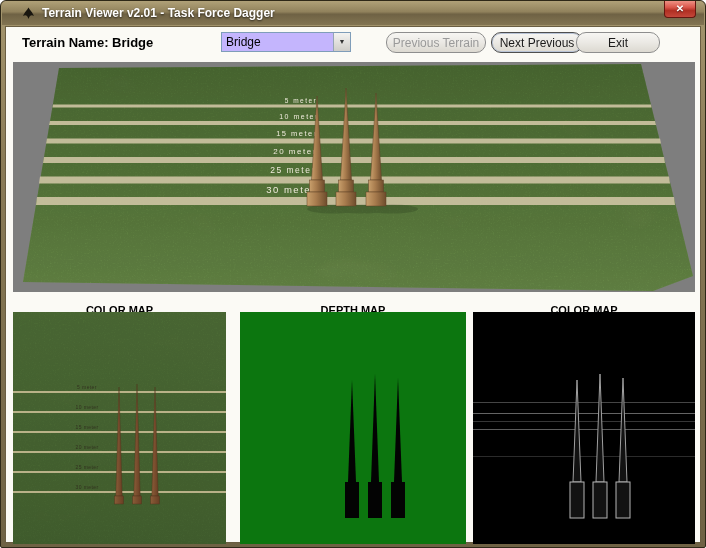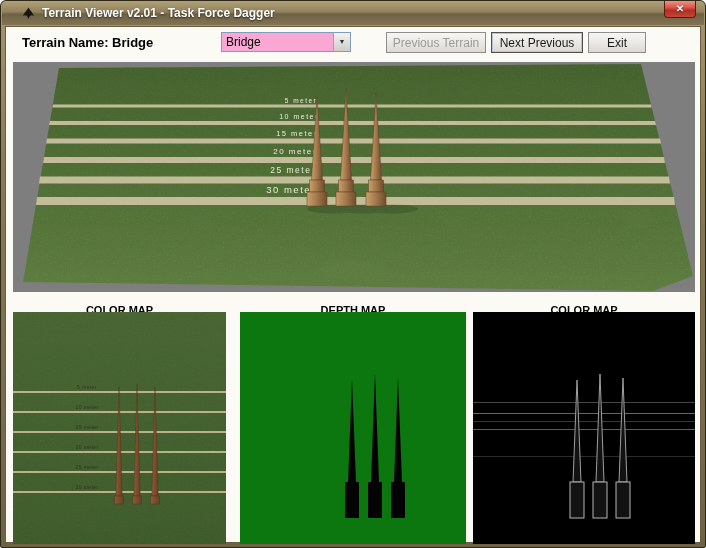--- a/index.html
+++ b/index.html
@@ -33,40 +33,40 @@
 
   .content{
     position:absolute; left:4px; right:4px; top:25px; bottom:4px;
     background:#fbfaf5; border:1px solid #6a5e42;
   }
 
   
   .terrain-label{ position:absolute; left:16px; top:8px; font-size:13px; font-weight:bold; color:#000; }
   .combo{
     position:absolute; left:215px; top:5px; width:130px; height:20px;
-    background:#f9a8d4; border:1px solid #7f9db9; display:flex; align-items:center;
+    background:#c4b5fd; border:1px solid #7f9db9; display:flex; align-items:center;
   }
   .combo .val{ flex:1; font-size:12px; padding-left:4px; color:#000; }
   .combo .drop{
     width:17px; height:18px; border-left:1px solid #96a5b5;
     background:linear-gradient(180deg,#f4f3f1,#cfcdc8);
     font-size:7px; color:#333; text-align:center; line-height:18px; cursor:pointer;
   }
   .btn{
     position:absolute; top:5px; height:21px;
-    border:1px solid #8e8e8e; border-radius:0;
+    border:1px solid #8e8e8e; border-radius:10px;
     background:linear-gradient(180deg,#f7f6f3 0%,#ebe9e4 50%,#dcd9d1 100%);
     font-size:12px; color:#1a1a1a; text-align:center; cursor:pointer;
     font-family:"Liberation Sans", sans-serif;
   }
   .btn.disabled{ color:#9a9a9a; }
   .btn.default{ border:1px solid #4f4f4f; box-shadow:0 0 0 1px #b9c4d6 inset; }
   #btn-prev{ left:380px; width:100px; }
   #btn-next{ left:485px; width:92px; }
-  #btn-exit{ left:582px; width:58px; }
+  #btn-exit{ left:570px; width:84px; }
 
   
   .viewport{
     position:absolute; left:7px; top:35px; width:682px; height:230px;
     background:#7e7e7e; overflow:hidden;
   }
   .viewport svg{ display:block; }
 
   
   .map-labels{

